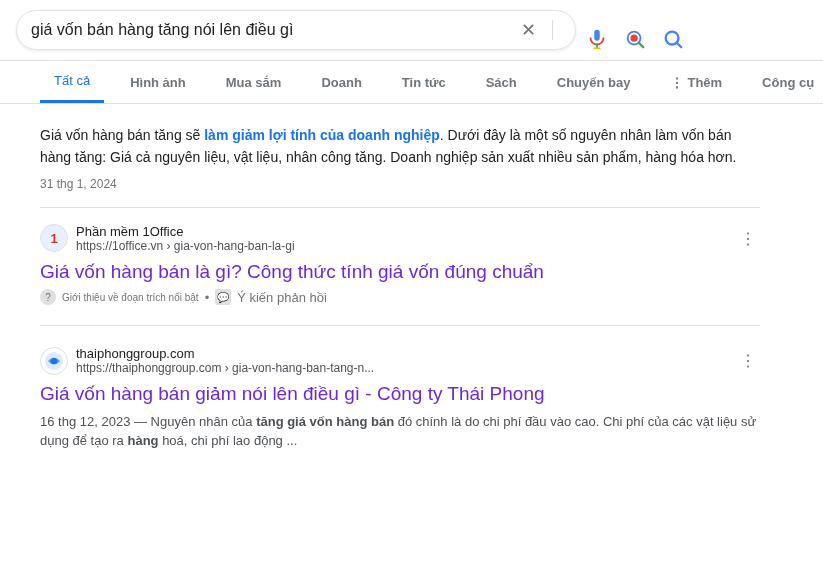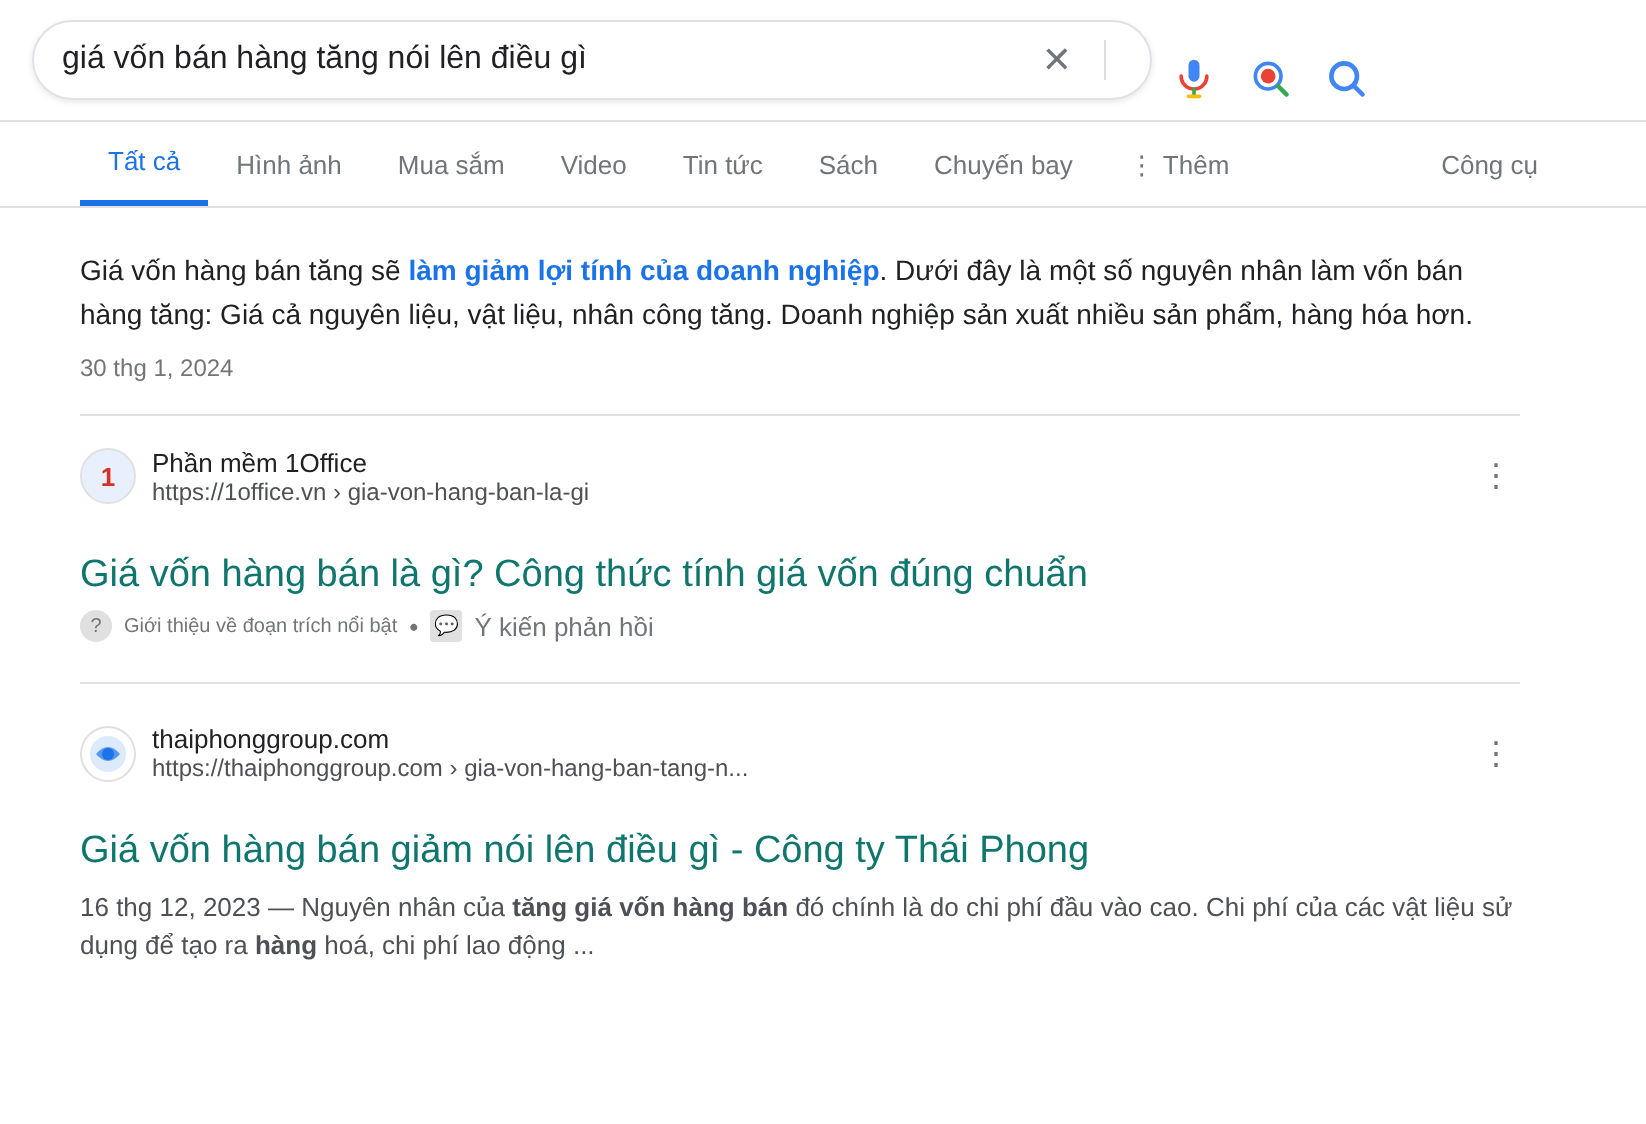--- a/index.html
+++ b/index.html
@@ -52,32 +52,33 @@
       display: flex;
       align-items: center;
       justify-content: center;
     }
 
     
     .nav-tabs {
       display: flex;
       padding: 0 40px;
       border-bottom: 1px solid #e0e0e0;
-      gap: 0;
+      gap: 12px;
     }
     .nav-tab {
       padding: 12px 14px;
       font-size: 13px;
       color: #70757a;
       cursor: pointer;
       display: flex;
       align-items: center;
       gap: 4px;
       text-decoration: none;
       white-space: nowrap;
+      font-weight: bold;
     }
     .nav-tab.active {
       color: #1a73e8;
       border-bottom: 3px solid #1a73e8;
       font-weight: 500;
     }
     .tools-tab {
       margin-left: auto;
     }
 
@@ -160,23 +161,23 @@
     }
     .source-menu {
       margin-left: auto;
       color: #70757a;
       font-size: 16px;
       cursor: pointer;
       padding: 4px;
     }
     .result-title {
       font-size: 19px;
-      color: #0f766e;
-      cursor: pointer;
-      margin: 22px 0 4px;
+      color: #6d28d9;
+      cursor: pointer;
+      margin: 6px 0 4px;
       line-height: 1.4;
     }
     .result-snippet-row {
       display: flex;
       align-items: center;
       gap: 6px;
       margin-top: 4px;
     }
     .snippet-question-icon {
       width: 16px; height: 16px;
@@ -276,37 +277,37 @@
         <line x1="16.5" y1="16.5" x2="21" y2="21" stroke="#4285f4" stroke-width="2.5" stroke-linecap="round"></line>
       </svg>
     </span>
   </div>
 </div>
 
 <nav class="nav-tabs">
   <a class="nav-tab active">Tất cả</a>
   <a class="nav-tab">Hình ảnh</a>
   <a class="nav-tab">Mua sắm</a>
-  <a class="nav-tab">Video</a>
+  <a class="nav-tab">Doanh</a>
   <a class="nav-tab">Tin tức</a>
   <a class="nav-tab">Sách</a>
   <a class="nav-tab">Chuyến bay</a>
   <a class="nav-tab">
     <span>⋮</span>
     <span>Thêm</span>
   </a>
   <a class="nav-tab tools-tab">Công cụ</a>
 </nav>
 
 <div class="main-content">
 
   <div class="featured-snippet">
     <span>Giá vốn hàng bán tăng sẽ </span><span class="highlight">làm giảm lợi tính của doanh nghiệp</span><span>. Dưới đây là một số nguyên nhân làm vốn bán hàng tăng: Giá cả nguyên liệu, vật liệu, nhân công tăng. Doanh nghiệp sản xuất nhiều sản phẩm, hàng hóa hơn.</span>
   </div>
-  <div class="featured-date">30 thg 1, 2024</div>
+  <div class="featured-date">31 thg 1, 2024</div>
 
   <hr class="snippet-separator">
 
   <div class="result-item" style="border-top: none; margin-top: 0; padding-top: 0;">
     <div class="result-source">
       <div class="result-favicon favicon-1office">
         <span style="color:#d93025; font-weight:bold; font-size:13px;">1</span>
       </div>
       <div class="source-info">
         <span class="source-name">Phần mềm 1Office</span>

